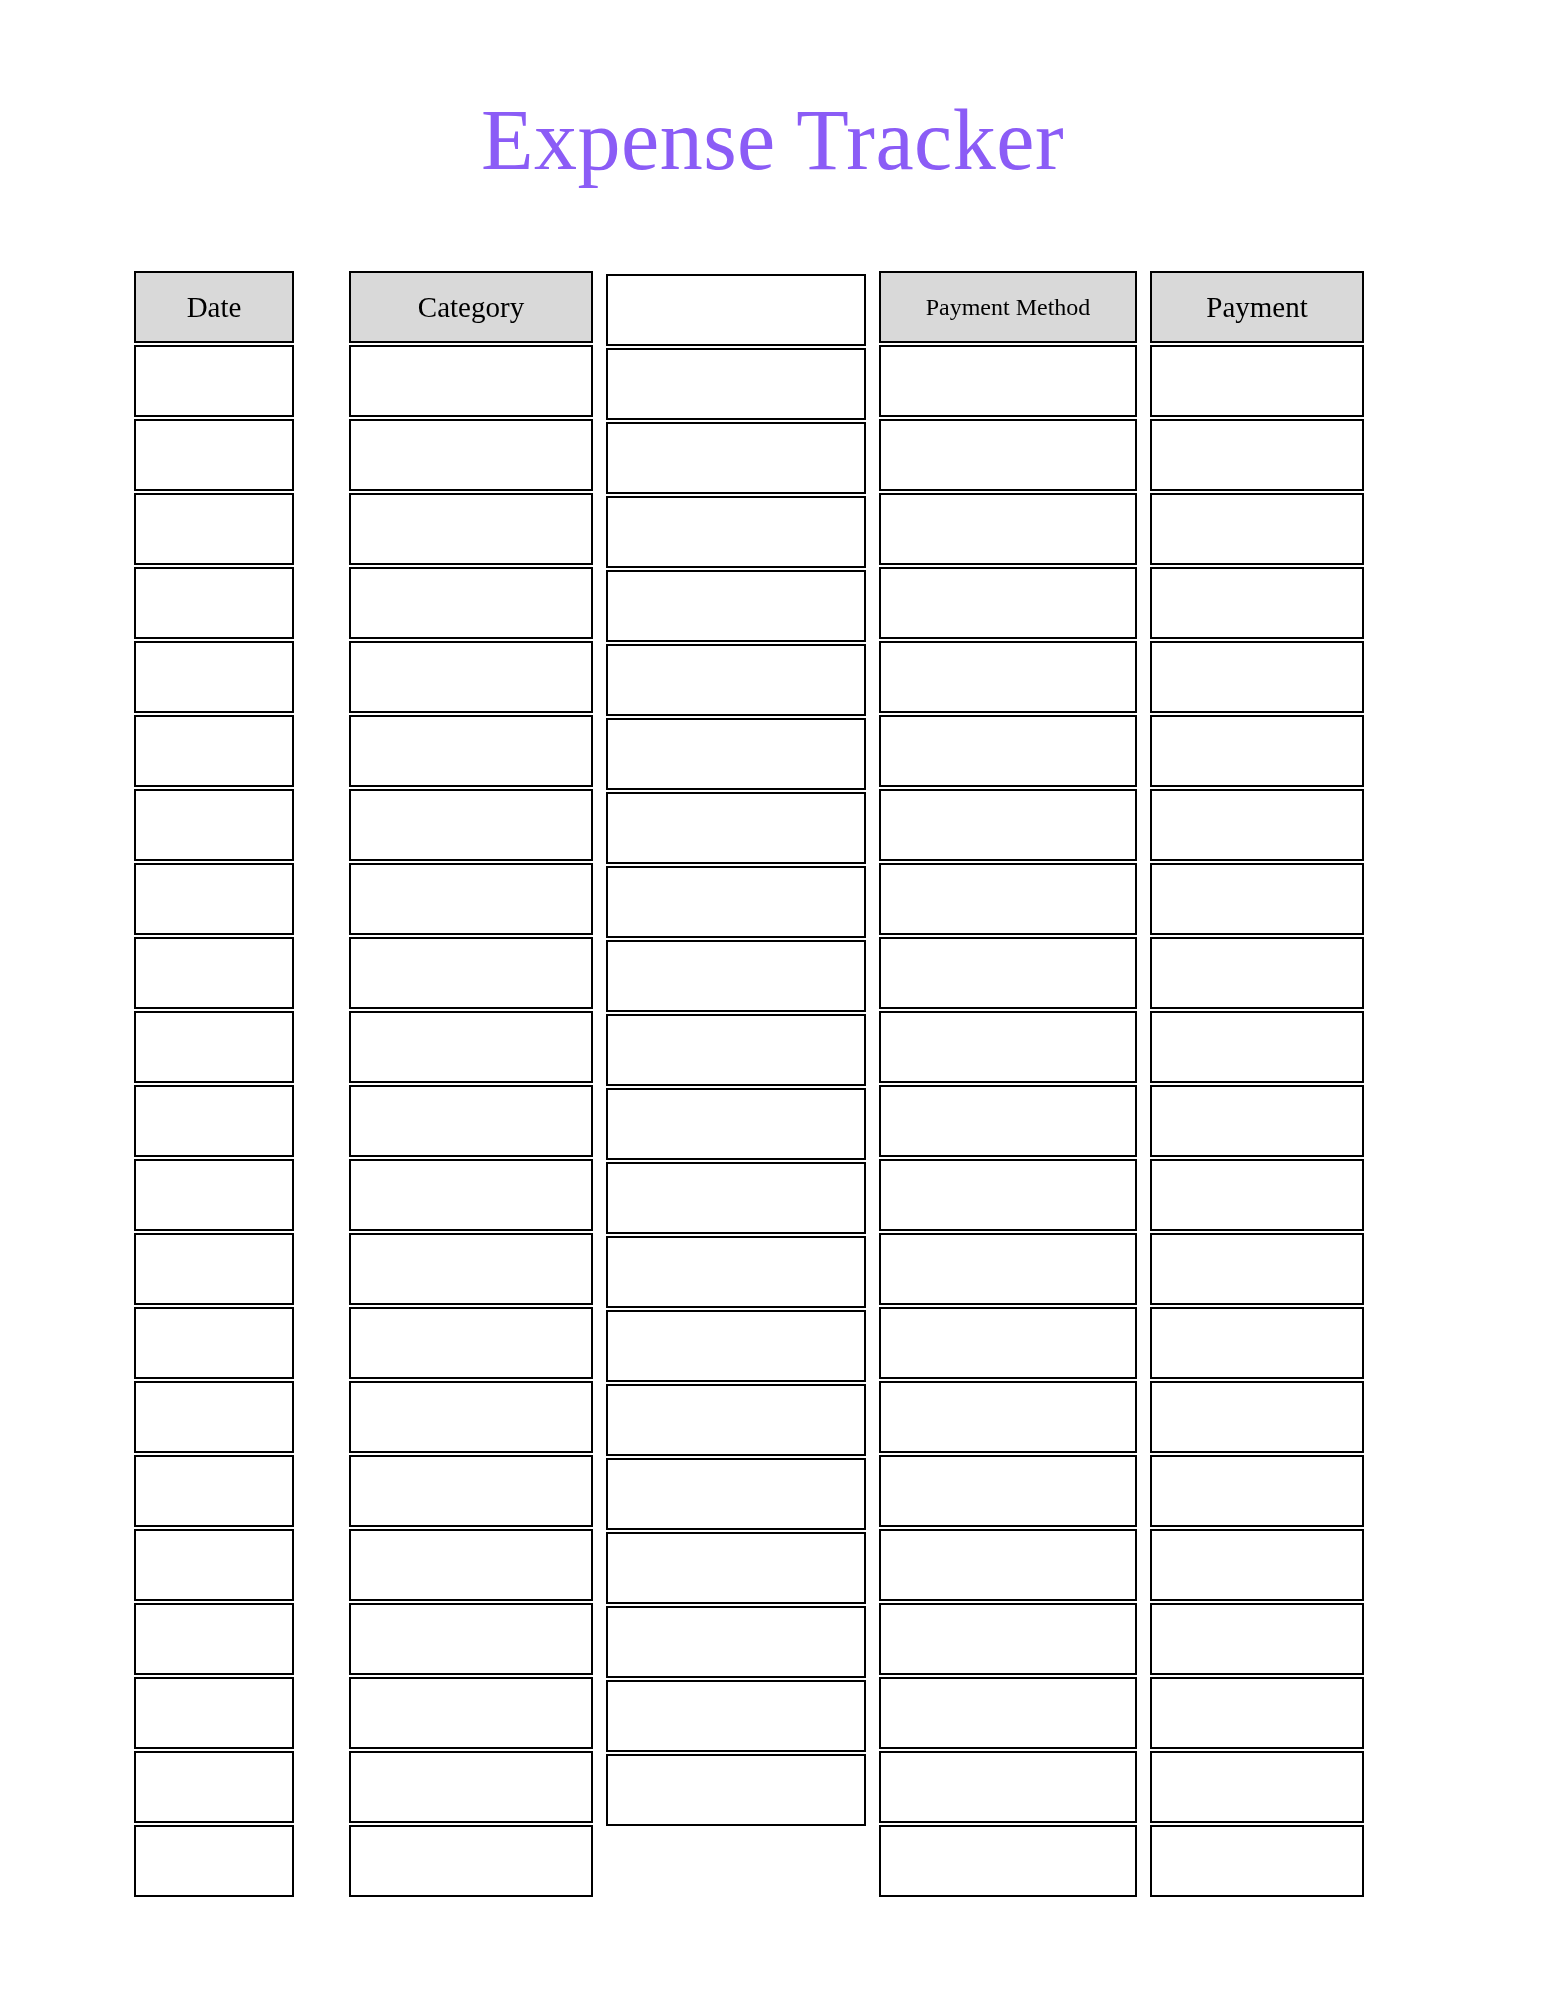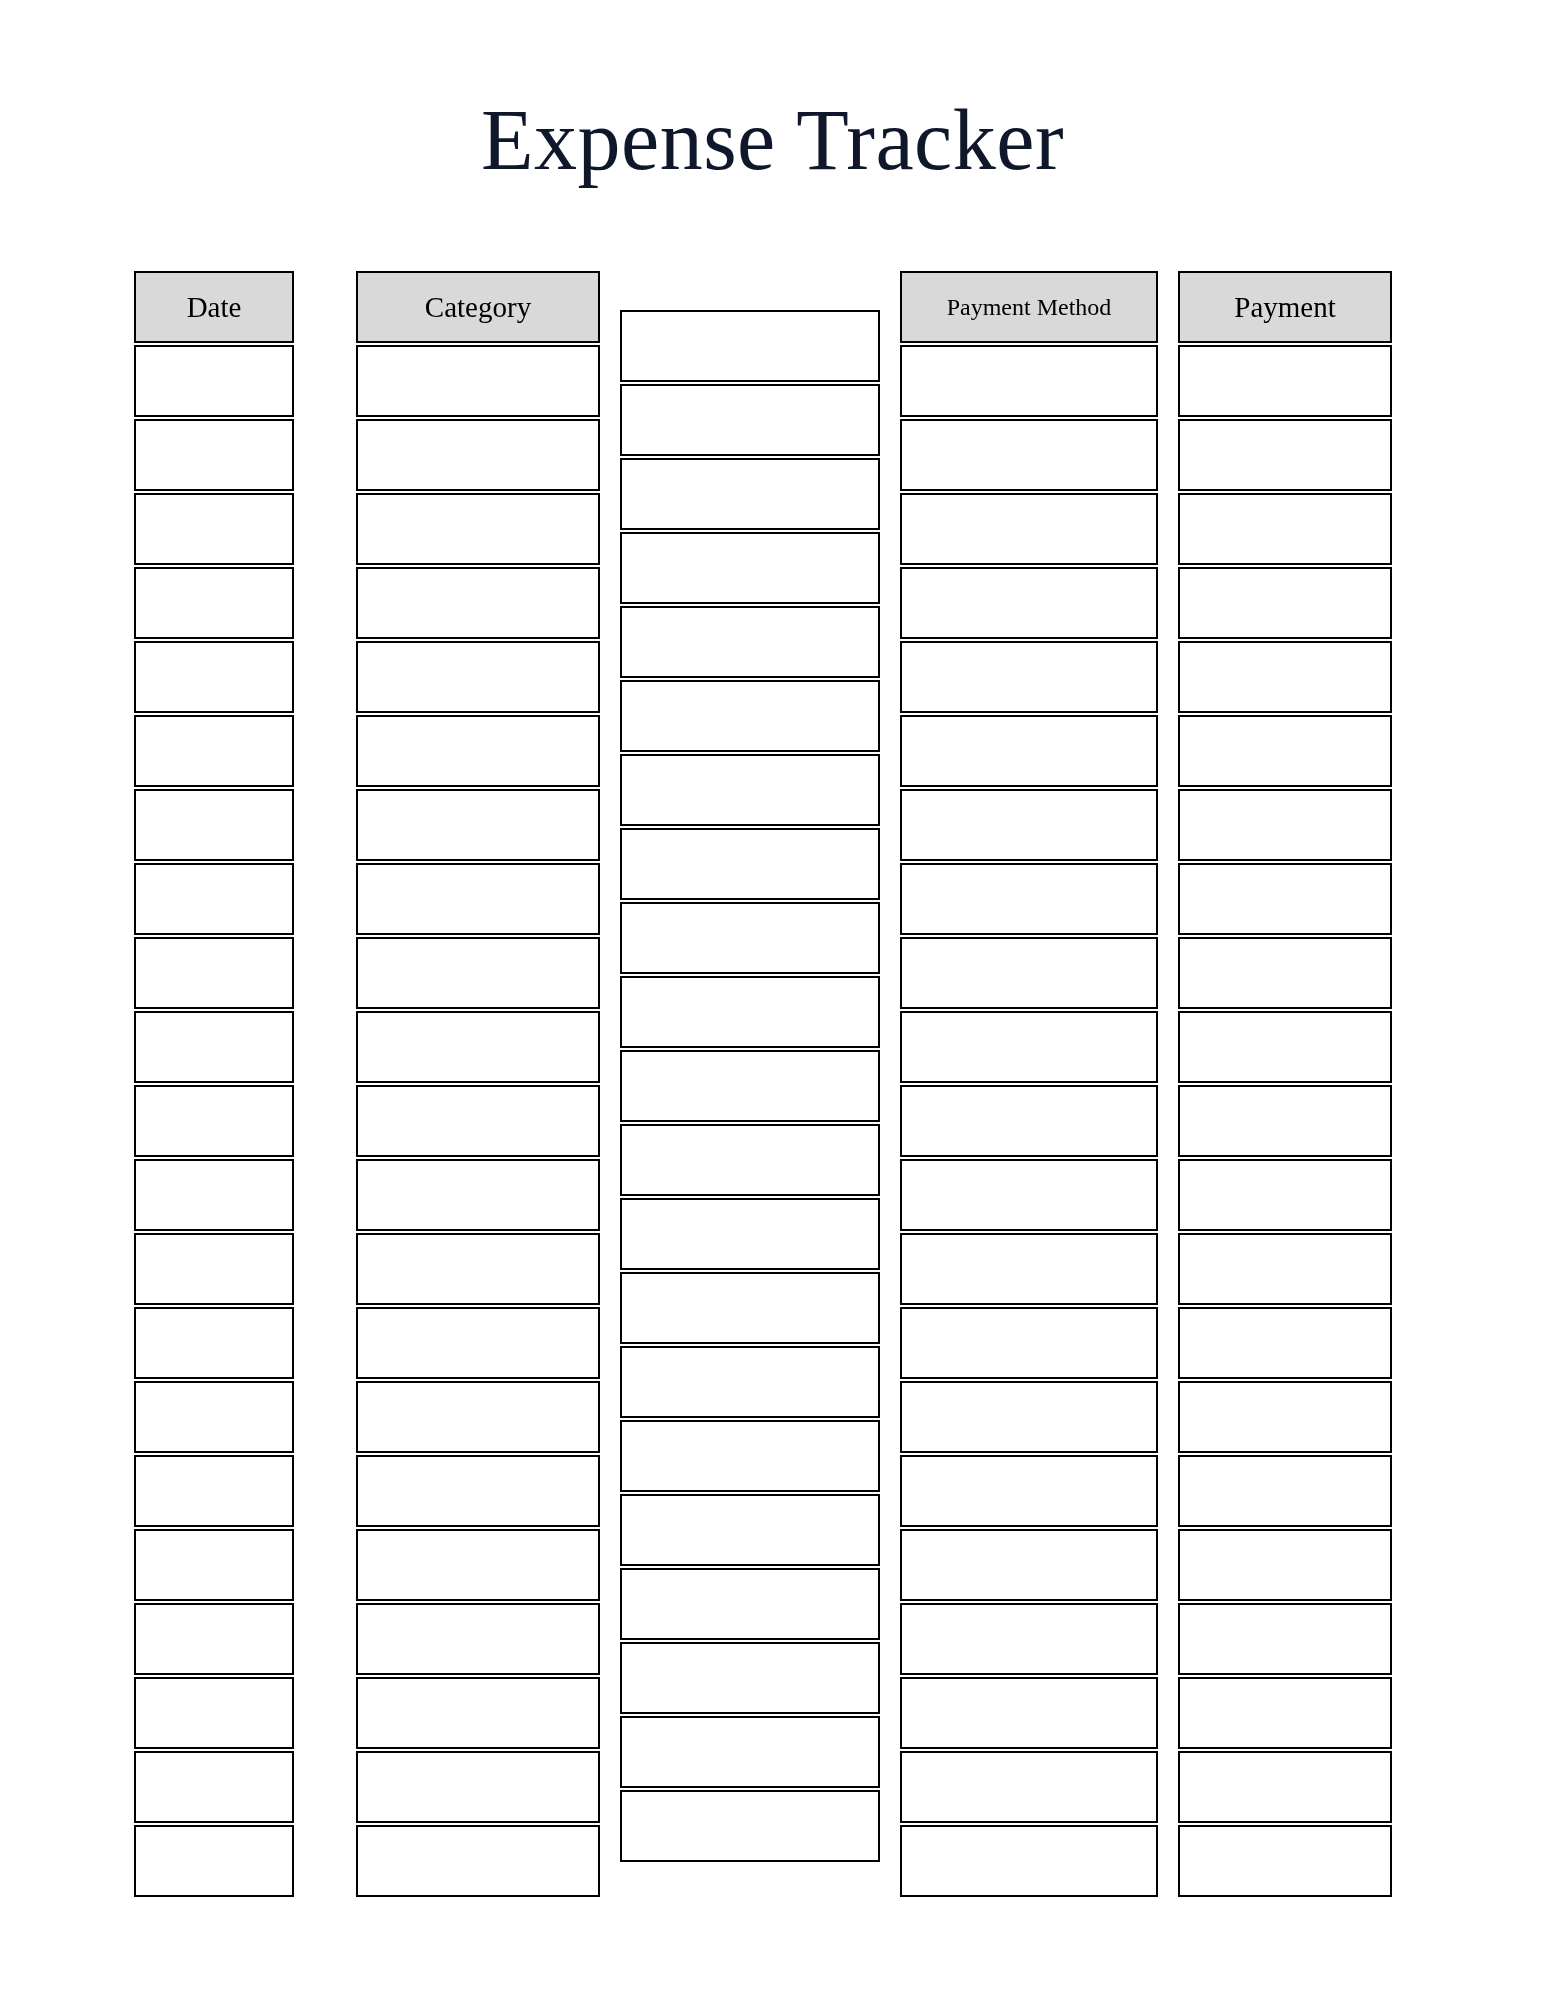--- a/index.html
+++ b/index.html
@@ -28,34 +28,34 @@
     position: absolute;
     top: 92px;
     left: 0;
     width: 1545px;
     text-align: center;
     font-family: "Liberation Serif", "DejaVu Serif", serif;
     font-size: 86px;
     line-height: 96px;
     font-weight: 400;
     letter-spacing: 0.5px;
-    color: #0f172a;
+    color: #8b5cf6;
     white-space: nowrap;
   }
 
   
   .table-wrap {
     position: absolute;
     left: 106px;
     top: 271px;
     width: 1334px;
     display: flex;
     flex-direction: row;
-    align-items: center;
-    gap: 20px;
+    align-items: flex-start;
+    gap: 13px;
     padding-left: 28px;
   }
 
   .column {
     display: flex;
     flex-direction: column;
     box-sizing: border-box;
   }
 
   

